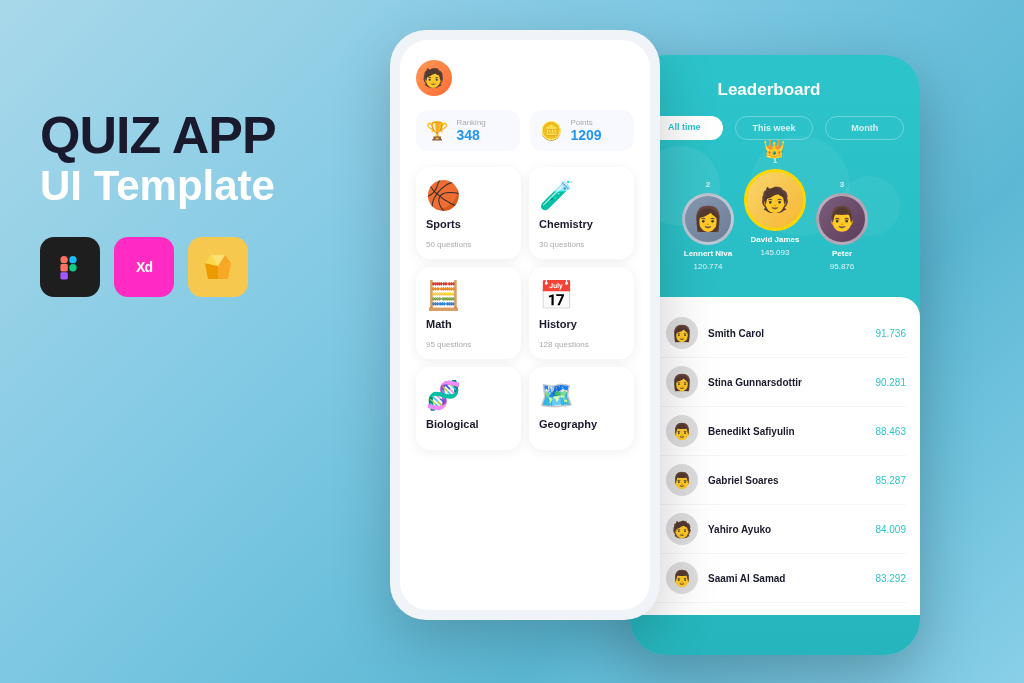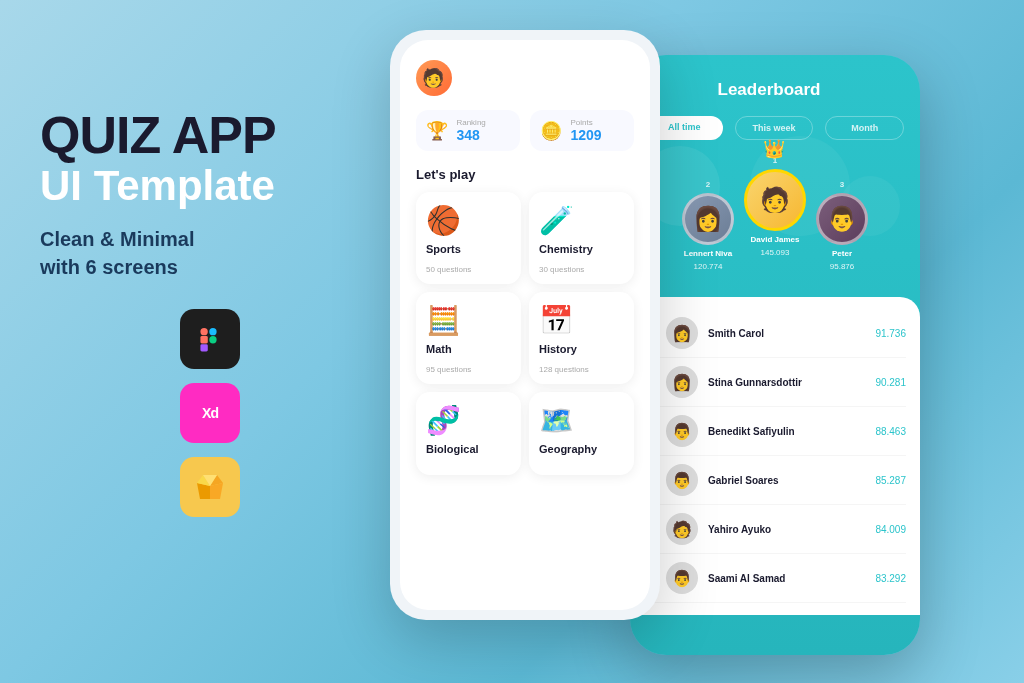--- a/index.html
+++ b/index.html
@@ -37,21 +37,20 @@
       font-size: 20px;
       font-weight: 600;
       color: #1a3a5c;
       line-height: 1.4;
     }
     .tool-icons {
       display: flex;
       gap: 14px;
       margin-top: 28px;
       align-items: center;
-      flex-direction: column;
     }
     .tool-icon {
       width: 60px;
       height: 60px;
       border-radius: 14px;
       display: flex;
       align-items: center;
       justify-content: center;
       font-size: 26px;
       color: white;
@@ -297,23 +296,20 @@
     }
   </style>
 </head>
 <body>
 
 <div class="left-section">
   <div class="quiz-title">
     <span>QUIZ APP</span>
   </div>
   <div class="ui-template">UI Template</div>
-  <div class="subtitle">
-    Clean &amp; Minimal<br>with 6 screens
-  </div>
   <div class="tool-icons">
     <div class="tool-icon figma-icon">
       <svg width="28" height="28" viewBox="0 0 38 38" fill="none">
         <rect x="6" y="4" width="10" height="10" rx="5" fill="#ff7262"></rect>
         <rect x="18" y="4" width="10" height="10" rx="5" fill="#1abcfe"></rect>
         <rect x="6" y="15" width="10" height="10" rx="2" fill="#ff7262"></rect>
         <rect x="18" y="15" width="10" height="10" rx="5" fill="#0acf83"></rect>
         <rect x="6" y="26" width="10" height="10" rx="2" fill="#a259ff"></rect>
       </svg>
     </div>
@@ -349,21 +345,20 @@
       </div>
       <div class="stat-card">
         <div class="stat-icon">🪙</div>
         <div>
           <div class="stat-label">Points</div>
           <div class="stat-value">1209</div>
         </div>
       </div>
     </div>
 
-    <div class="lets-play">Let's play</div>
 
     <div class="grid-2x3">
       <div class="subject-card">
         <div class="subject-icon">🏀</div>
         <div class="subject-name">Sports</div>
         <div class="subject-count">50 questions</div>
       </div>
       <div class="subject-card">
         <div class="subject-icon">🧪</div>
         <div class="subject-name">Chemistry</div>

